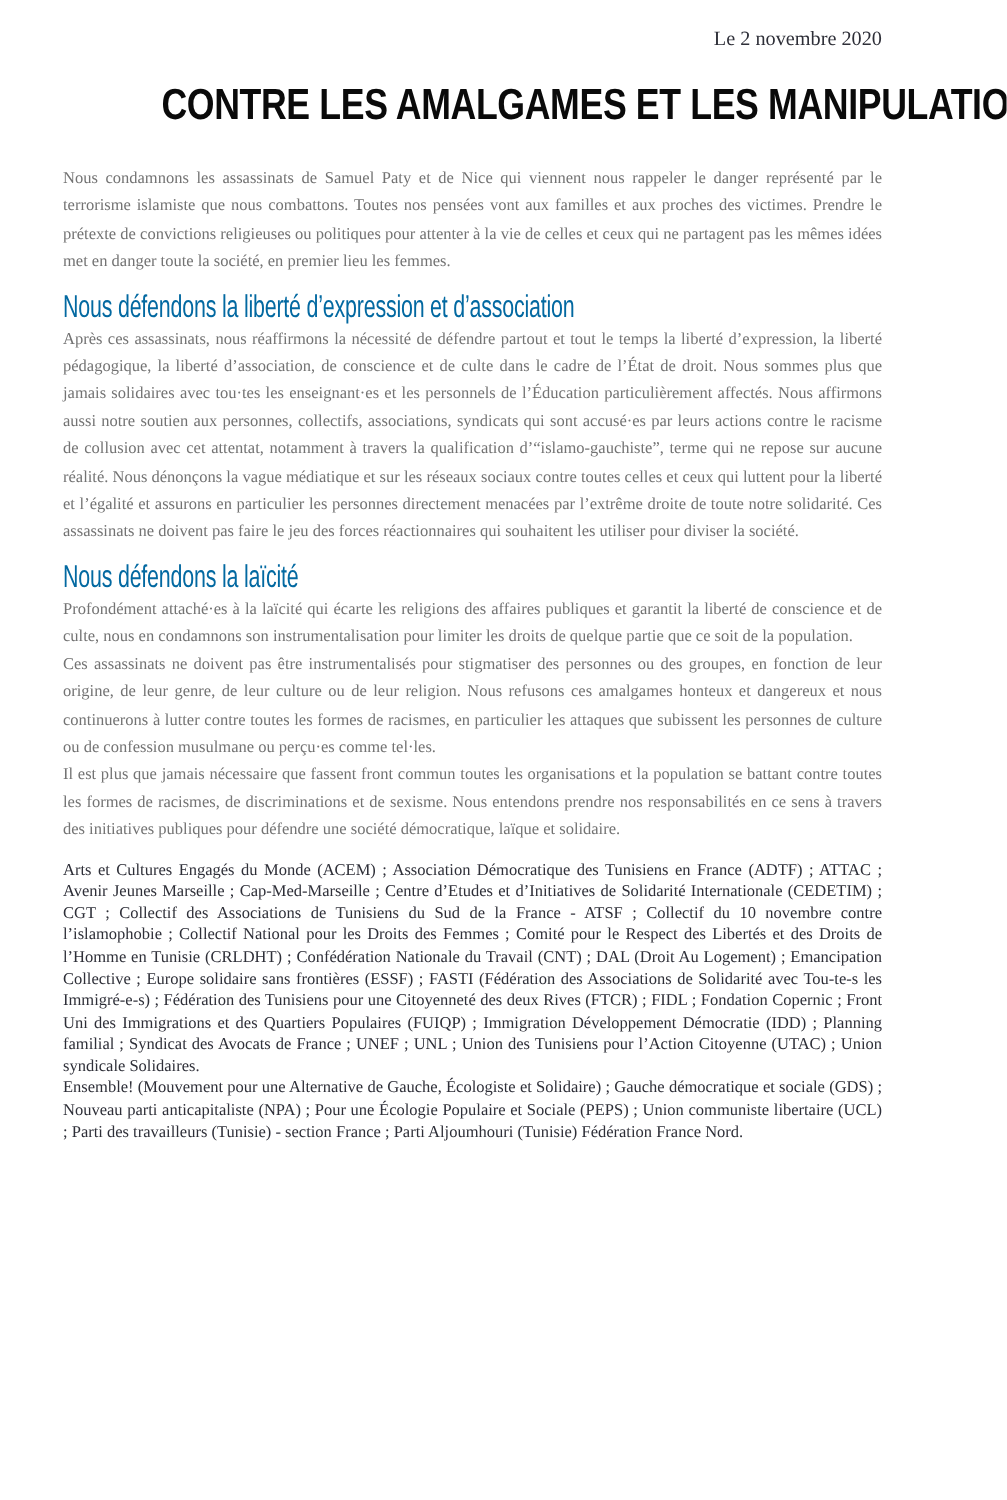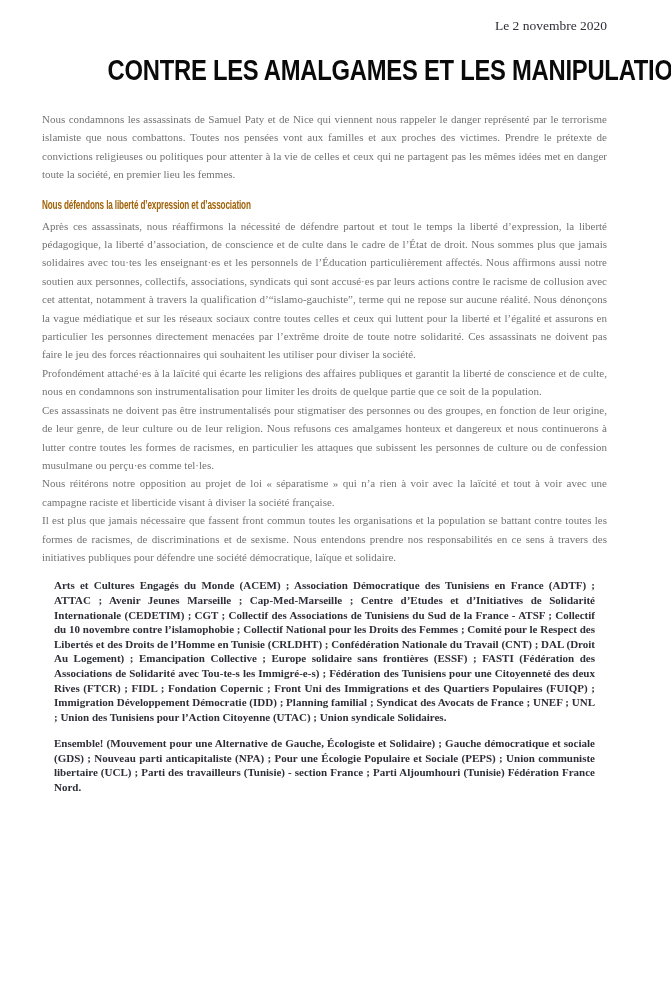--- a/index.html
+++ b/index.html
@@ -11,21 +11,21 @@
     width: 671px;
     height: 1000px;
     overflow: hidden;
     font-family: "Liberation Serif", serif;
     color: #2e2f38;
   }
   .page {
     box-sizing: border-box;
     width: 671px;
     height: 1000px;
-    padding: 18px 64px 0 42px;
+    padding: 18px 83px 0 42px;
     background: #ffffff;
   }
   .date-line {
     text-align: right;
     font-size: 13.5px;
     line-height: 16px;
     color: #2e2f38;
   }
   .doc-title {
     margin-top: 22px;
@@ -53,42 +53,41 @@
   .body-text p {
     margin: 0;
     text-align: justify;
     font-size: 11px;
     line-height: 18.4px;
     color: #737373;
   }
   .section-heading {
     margin: 11px 0 2px 0;
     font-family: "Liberation Sans", sans-serif;
-    font-weight: bold;
-    font-size: 12px;
+    font-weight: normal;
+    font-size: 21px;
     line-height: 20px;
-    color: #a16207;
+    color: #0369a1;
     white-space: nowrap;
   }
   .section-heading .cond-l {
     display: inline-block;
     transform: scaleX(0.68);
     transform-origin: left bottom;
     letter-spacing: -0.2px;
   }
   .signatories {
     margin-top: 10px;
   }
   .signatories p {
-    margin: 12px;
+    margin: 0;
     text-align: justify;
     font-size: 11px;
     line-height: 14.6px;
     color: #2e2f38;
-    font-weight: bold;
   }
 </style>
 </head>
 <body>
 
 <div class="page">
 
   <div class="date-line">Le 2 novembre 2020</div>
 
   <div class="doc-title">
@@ -97,24 +96,26 @@
 
   <div class="body-text">
 
     <p>Nous condamnons les assassinats de Samuel Paty et de Nice qui viennent nous rappeler le danger représenté par le terrorisme islamiste que nous combattons. Toutes nos pensées vont aux familles et aux proches des victimes. Prendre le prétexte de convictions religieuses ou politiques pour attenter à la vie de celles et ceux qui ne partagent pas les mêmes idées met en danger toute la société, en premier lieu les femmes.</p>
 
     <div class="section-heading">
       <span class="cond-l">Nous défendons la liberté d’expression et d’association</span>
     </div>
     <p>Après ces assassinats, nous réaffirmons la nécessité de défendre partout et tout le temps la liberté d’expression, la liberté pédagogique, la liberté d’association, de conscience et de culte dans le cadre de l’État de droit. Nous sommes plus que jamais solidaires avec tou·tes les enseignant·es et les personnels de l’Éducation particulièrement affectés. Nous affirmons aussi notre soutien aux personnes, collectifs, associations, syndicats qui sont accusé·es par leurs actions contre le racisme de collusion avec cet attentat, notamment à travers la qualification d’“islamo-gauchiste”, terme qui ne repose sur aucune réalité. Nous dénonçons la vague médiatique et sur les réseaux sociaux contre toutes celles et ceux qui luttent pour la liberté et l’égalité et assurons en particulier les personnes directement menacées par l’extrême droite de toute notre solidarité. Ces assassinats ne doivent pas faire le jeu des forces réactionnaires qui souhaitent les utiliser pour diviser la société.</p>
 
+    <div class="section-heading">
+      <span class="cond-l">Nous défendons la laïcité</span>
+    </div>
     <p>Profondément attaché·es à la laïcité qui écarte les religions des affaires publiques et garantit la liberté de conscience et de culte, nous en condamnons son instrumentalisation pour limiter les droits de quelque partie que ce soit de la population.</p>
 
     <p>Ces assassinats ne doivent pas être instrumentalisés pour stigmatiser des personnes ou des groupes, en fonction de leur origine, de leur genre, de leur culture ou de leur religion. Nous refusons ces amalgames honteux et dangereux et nous continuerons à lutter contre toutes les formes de racismes, en particulier les attaques que subissent les personnes de culture ou de confession musulmane ou perçu·es comme tel·les.</p>
-    <p>Nous réitérons notre opposition au projet de loi «&nbsp;séparatisme&nbsp;» qui n’a rien à voir avec la laïcité et tout à voir avec une campagne raciste et liberticide visant à diviser la société française.</p>
     <p>Il est plus que jamais nécessaire que fassent front commun toutes les organisations et la population se battant contre toutes les formes de racismes, de discriminations et de sexisme. Nous entendons prendre nos responsabilités en ce sens à travers des initiatives publiques pour défendre une société démocratique, laïque et solidaire.</p>
   </div>
 
   <div class="signatories">
     <p>Arts et Cultures Engagés du Monde (ACEM) ; Association Démocratique des Tunisiens en France (ADTF) ; ATTAC ; Avenir Jeunes Marseille ; Cap-Med-Marseille ; Centre d’Etudes et d’Initiatives de Solidarité Internationale (CEDETIM) ; CGT ; Collectif des Associations de Tunisiens du Sud de la France - ATSF ; Collectif du 10 novembre contre l’islamophobie ; Collectif National pour les Droits des Femmes ; Comité pour le Respect des Libertés et des Droits de l’Homme en Tunisie (CRLDHT) ; Confédération Nationale du Travail (CNT) ; DAL (Droit Au Logement) ; Emancipation Collective ; Europe solidaire sans frontières (ESSF) ; FASTI (Fédération des Associations de Solidarité avec Tou-te-s les Immigré-e-s) ; Fédération des Tunisiens pour une Citoyenneté des deux Rives (FTCR) ; FIDL ; Fondation Copernic ; Front Uni des Immigrations et des Quartiers Populaires (FUIQP) ; Immigration Développement Démocratie (IDD) ; Planning familial ; Syndicat des Avocats de France ; UNEF ; UNL ; Union des Tunisiens pour l’Action Citoyenne (UTAC) ; Union syndicale Solidaires.</p>
     <p>Ensemble! (Mouvement pour une Alternative de Gauche, Écologiste et Solidaire) ; Gauche démocratique et sociale (GDS) ; Nouveau parti anticapitaliste (NPA) ; Pour une Écologie Populaire et Sociale (PEPS) ; Union communiste libertaire (UCL) ; Parti des travailleurs (Tunisie) - section France ; Parti Aljoumhouri (Tunisie) Fédération France Nord.</p>
   </div>
 
 </div>
 

